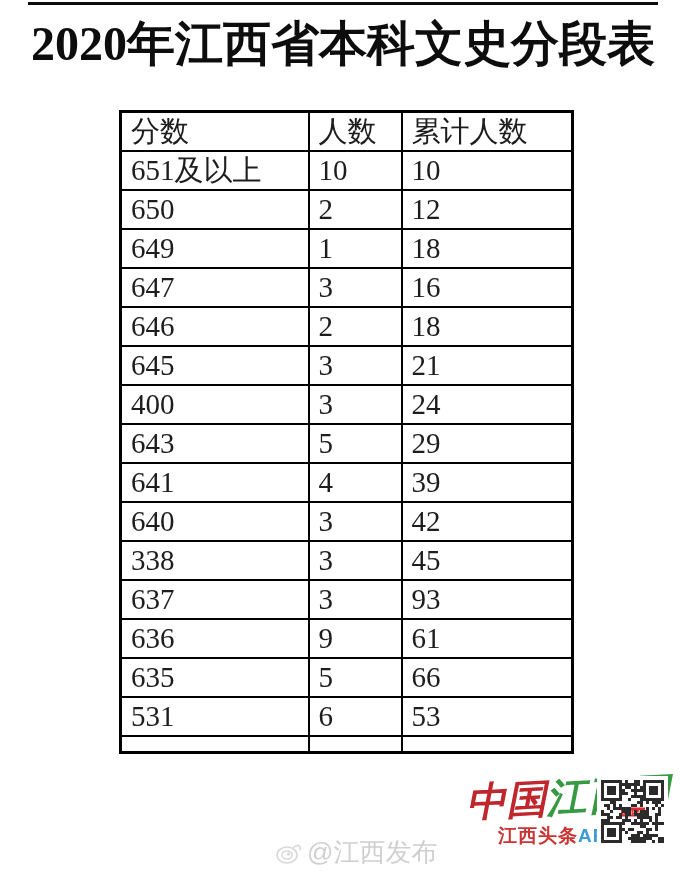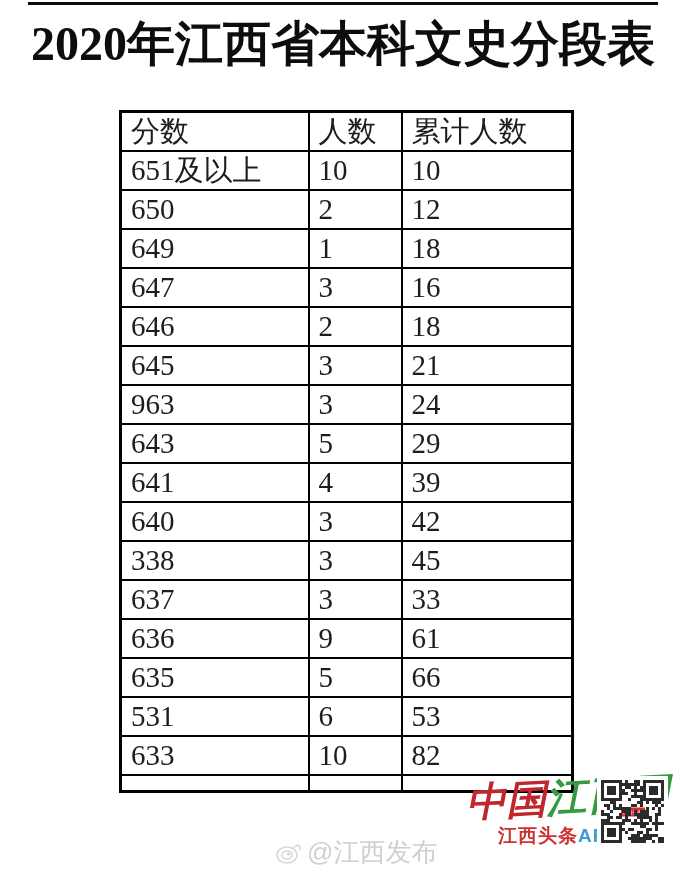--- a/index.html
+++ b/index.html
@@ -103,21 +103,21 @@
       <td>646</td>
       <td>2</td>
       <td>18</td>
     </tr>
         <tr>
       <td>645</td>
       <td>3</td>
       <td>21</td>
     </tr>
         <tr>
-      <td>963</td>
+      <td>400</td>
       <td>3</td>
       <td>24</td>
     </tr>
         <tr>
       <td>643</td>
       <td>5</td>
       <td>29</td>
     </tr>
         <tr>
       <td>641</td>
@@ -130,41 +130,36 @@
       <td>42</td>
     </tr>
         <tr>
       <td>338</td>
       <td>3</td>
       <td>45</td>
     </tr>
         <tr>
       <td>637</td>
       <td>3</td>
-      <td>33</td>
+      <td>93</td>
     </tr>
         <tr>
       <td>636</td>
       <td>9</td>
       <td>61</td>
     </tr>
         <tr>
       <td>635</td>
       <td>5</td>
       <td>66</td>
     </tr>
         <tr>
       <td>531</td>
       <td>6</td>
       <td>53</td>
-    </tr>
-        <tr>
-      <td>633</td>
-      <td>10</td>
-      <td>82</td>
     </tr>
         <tr class="partial">
       <td></td>
       <td></td>
       <td></td>
     </tr>
       </tbody>
   </table>
 
   <div class="wm wm-weibo">

